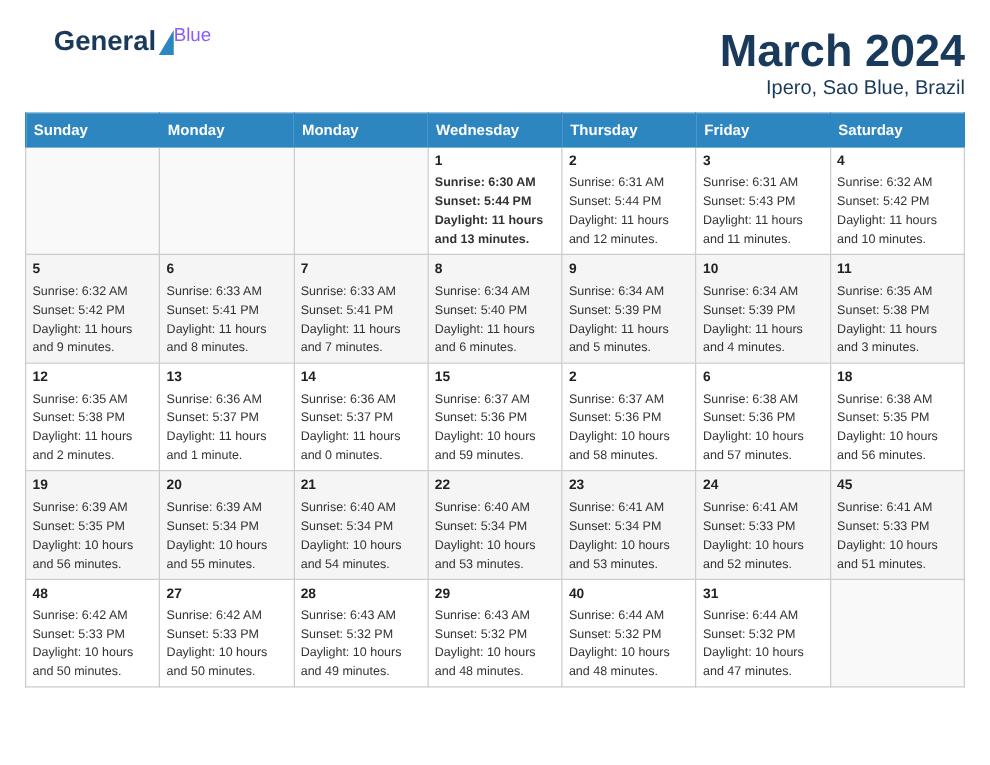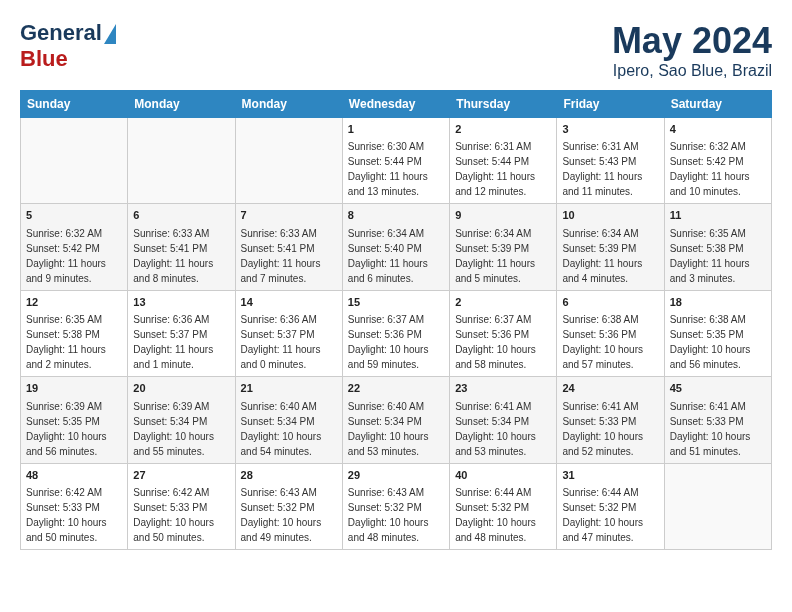--- a/index.html
+++ b/index.html
@@ -67,30 +67,31 @@
     .day-info {
       font-size: 10px;
       color: #333;
       line-height: 1.5;
     }
     tbody tr td.empty {
       background: #f9f9f9;
     }
     .logo-wrap {
       display: flex;
-      flex-direction: column;
+      flex-direction: row;
+      margin-left: 23px;
     }
     .logo-line {
       display: flex;
       align-items: flex-end;
     }
     .logo-blue {
-      color: #b91c1c;
-      font-size: 22px;
-      font-weight: bold;
+      color: #8b5cf6;
+      font-size: 15px;
+      font-weight: normal;
     }
     .logo-dark {
       color: #1a3a5c;
       font-size: 22px;
       font-weight: bold;
     }
     .triangle {
       display: inline-block;
       width: 0;
       height: 0;
@@ -107,21 +108,21 @@
   <div class="logo-wrap">
     <div class="logo-line">
       <span class="logo-dark">General</span>
       <span class="triangle"></span>
     </div>
     <div>
       <span class="logo-blue">Blue</span>
     </div>
   </div>
   <div class="title-block">
-    <h1>May 2024</h1>
+    <h1>March 2024</h1>
     <h2>Ipero, Sao Blue, Brazil</h2>
   </div>
 </div>
 
 <table>
   <thead>
     <tr>
     <th>Sunday</th>
         <th>Monday</th>
         <th>Monday</th>
@@ -131,21 +132,21 @@
         <th>Saturday</th>
       </tr>
   </thead>
   <tbody id="calendar-body">
   <tr>
         <td class="empty"></td>
         <td class="empty"></td>
         <td class="empty"></td>
         <td>
           <div class="day-number">1</div>
-          <div class="day-info" style="white-space: pre-line;">Sunrise: 6:30 AM
+          <div class="day-info" style="white-space: pre-line; font-weight: bold;">Sunrise: 6:30 AM
 Sunset: 5:44 PM
 Daylight: 11 hours and 13 minutes.</div>
         </td>
         <td>
           <div class="day-number">2</div>
           <div class="day-info" style="white-space: pre-line;">Sunrise: 6:31 AM
 Sunset: 5:44 PM
 Daylight: 11 hours and 12 minutes.</div>
         </td>
         <td>

